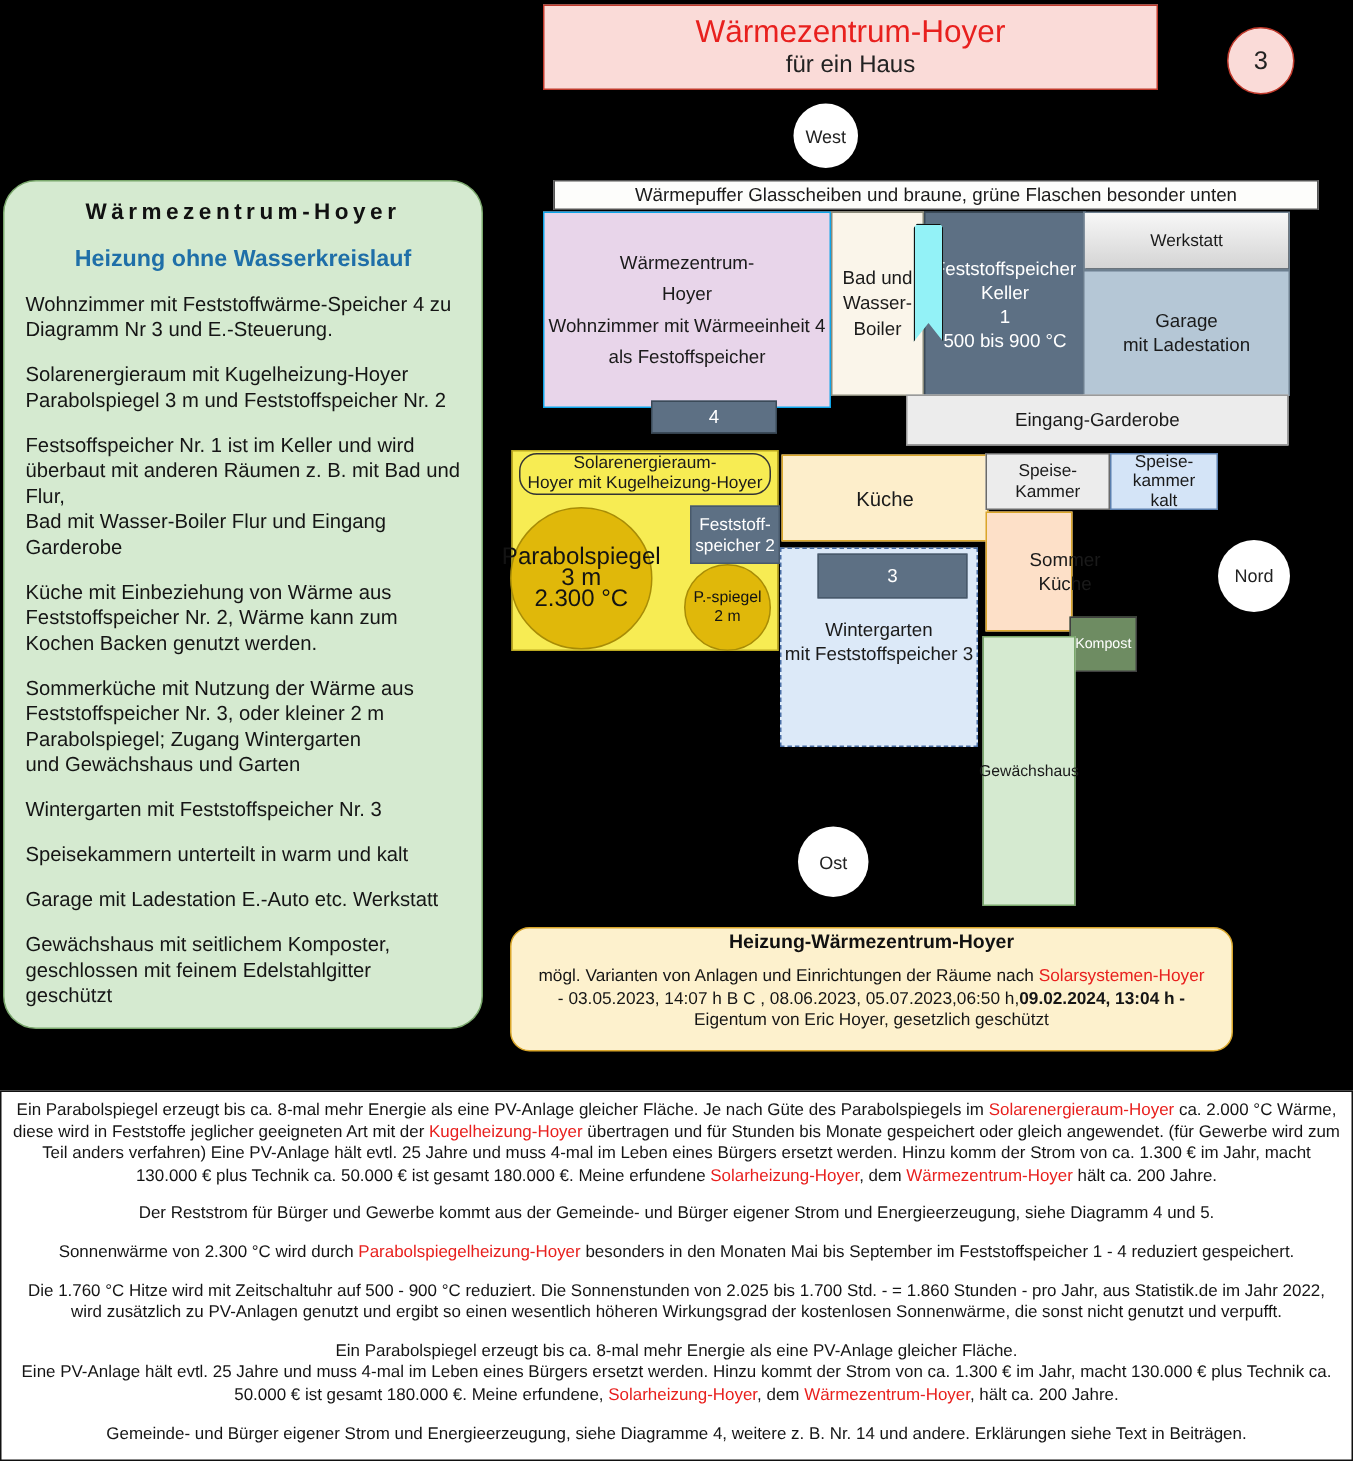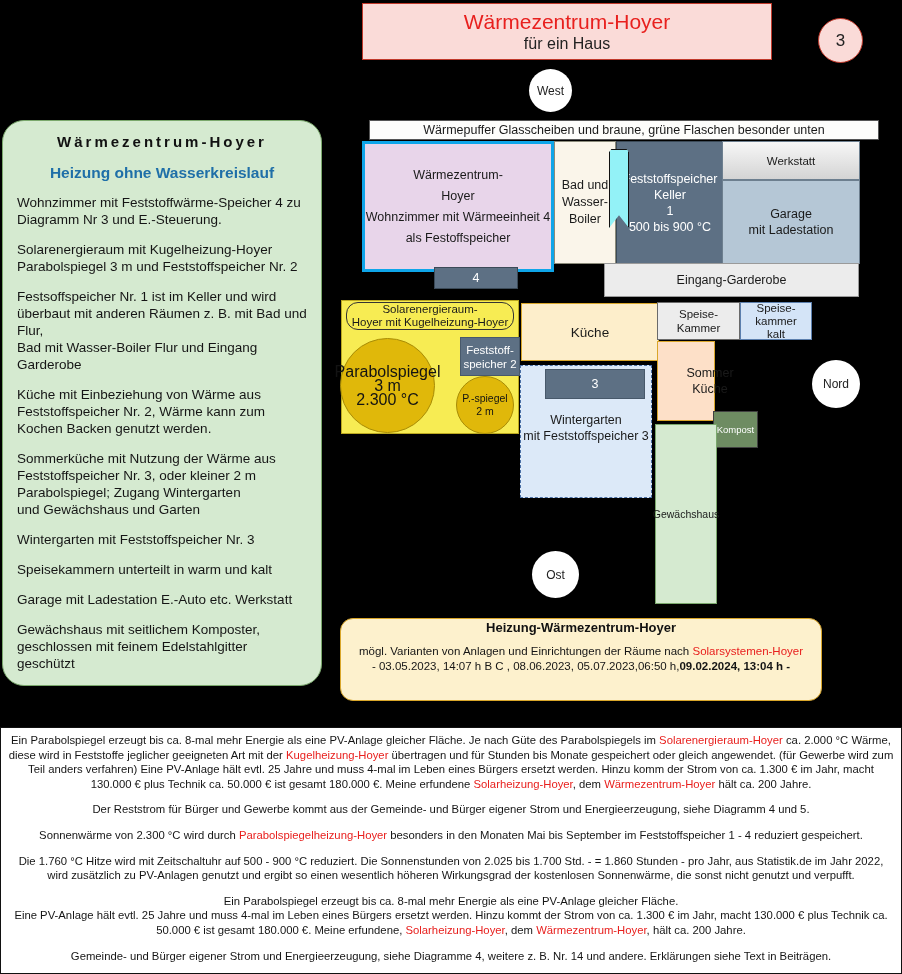--- a/index.html
+++ b/index.html
@@ -30,21 +30,21 @@
               color:#111;margin:2px 0 14px;}
   #info-subtitle{text-align:center;font-weight:bold;font-size:15.5px;color:#1f6fa8;margin-bottom:12px;}
   .info-par{font-size:13.5px;line-height:17px;color:#151515;margin-bottom:13px;white-space:pre-line;}
 
   
   #waermepuffer{left:352px;top:120px;width:510px;height:20px;background:#fdfdfb;
                 border:1px solid #555;font-size:12.5px;margin-left:17px;}
 
   
   #waermezentrum{left:362px;top:141px;width:192px;height:131px;background:#e8d5ea;
-       border:3px solid #0ea5e9;flex-direction:column;display:flex;align-items:center;justify-content:center;}
+       border:1px solid #0ea5e9;flex-direction:column;display:flex;align-items:center;justify-content:center;}
   #waermezentrum .ln{font-size:12.5px;line-height:21px;}
   #wz-speicher4{left:434px;top:267px;width:84px;height:22px;background:#5d7084;
        border:1px solid #3b4a58;color:#fff;font-size:12.5px;}
 
   #bad-boiler{left:554px;top:141px;width:62px;height:123px;background:#faf5ea;
        border:1px solid #8a8a7a;flex-direction:column;display:flex;align-items:center;justify-content:center;
        font-size:12.5px;line-height:17px;}
 
   #feststoffspeicher-keller{left:616px;top:141px;width:108px;height:123px;background:#5d7084;
        border:1px solid #3b4a58;color:#fff;flex-direction:column;display:flex;
@@ -230,20 +230,21 @@
 <div class="abs ctr" id="gewaechshaus">Gewächshaus</div>
 
 <div class="abs" id="legend-box">
   <div id="legend-title">Heizung-Wärmezentrum-Hoyer</div>
   <div class="legend-line">
     <span>mögl. Varianten von Anlagen und Einrichtungen der Räume nach </span><span class="red">Solarsystemen-Hoyer</span>
   </div>
   <div class="legend-line">
     <span>- 03.05.2023, 14:07 h  B C , 08.06.2023, 05.07.2023,06:50 h,</span><span class="bold">09.02.2024, 13:04 h -</span>
   </div>
+  <div class="legend-line">Eigentum von Eric Hoyer, gesetzlich geschützt</div>
 </div>
 
 <div class="abs" id="bottom-block">
   <p class="bt-par just">
     <span>Ein Parabolspiegel erzeugt bis ca. 8-mal mehr Energie als eine PV-Anlage gleicher Fläche. Je nach Güte des Parabolspiegels im </span><span class="red">Solarenergieraum-Hoyer</span><span>  ca. 2.000 °C Wärme, diese wird in Feststoffe jeglicher geeigneten Art mit der </span><span class="red">Kugelheizung-Hoyer</span><span> übertragen und für Stunden bis Monate gespeichert oder gleich angewendet. (für Gewerbe wird zum Teil anders verfahren) Eine PV-Anlage hält evtl. 25 Jahre und muss 4-mal im Leben eines Bürgers ersetzt werden. Hinzu komm der Strom von ca. 1.300 € im Jahr, macht 130.000 € plus Technik ca. 50.000 € ist gesamt 180.000 €. Meine erfundene </span><span class="red">Solarheizung-Hoyer</span><span>, dem </span><span class="red">Wärmezentrum-Hoyer</span><span> hält ca. 200 Jahre.</span>
   </p>
   <p class="bt-par">Der Reststrom für Bürger und Gewerbe kommt  aus der Gemeinde- und Bürger eigener Strom und Energieerzeugung, siehe Diagramm  4  und 5.</p>
   <p class="bt-par">
     <span>Sonnenwärme von 2.300 °C  wird durch </span><span class="red">Parabolspiegelheizung-Hoyer</span><span> besonders in den Monaten Mai bis September im  Feststoffspeicher 1 - 4 reduziert gespeichert.</span>
   </p>

